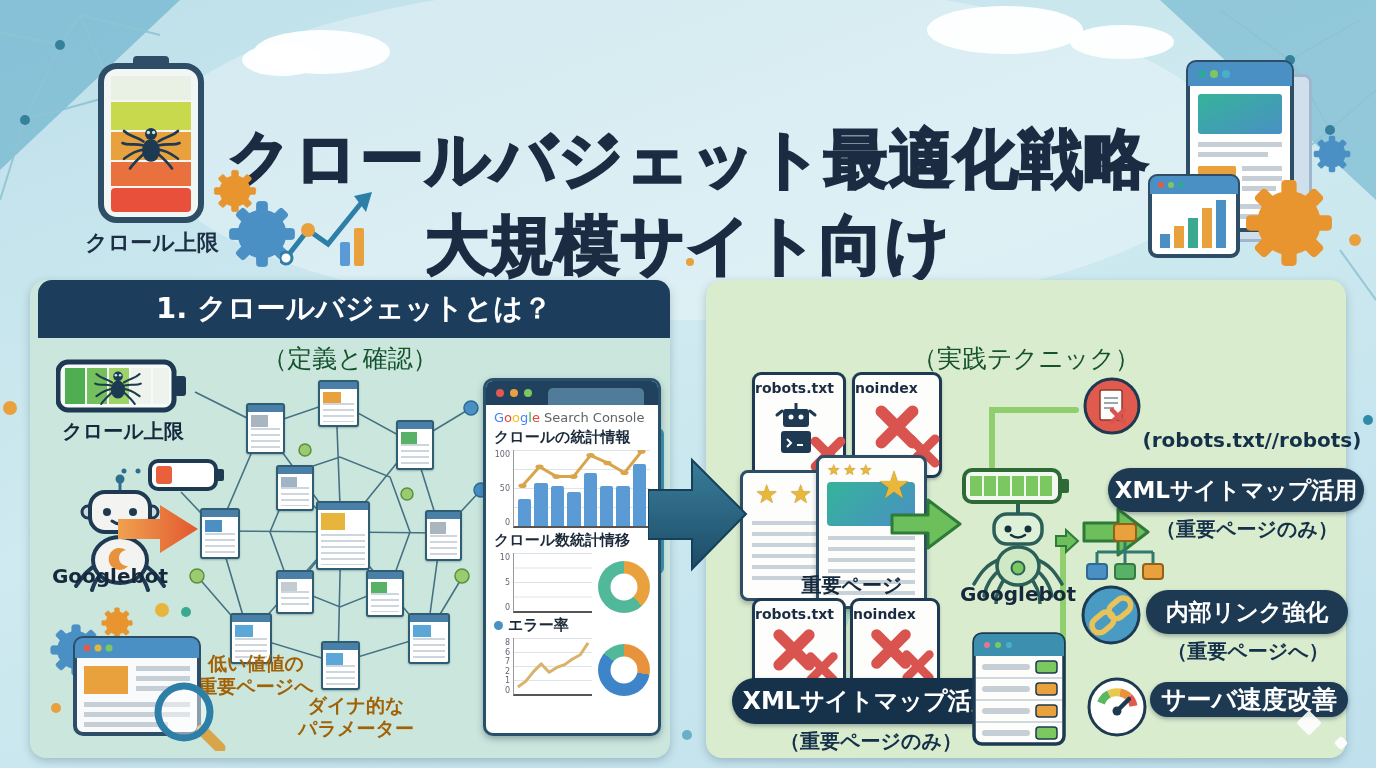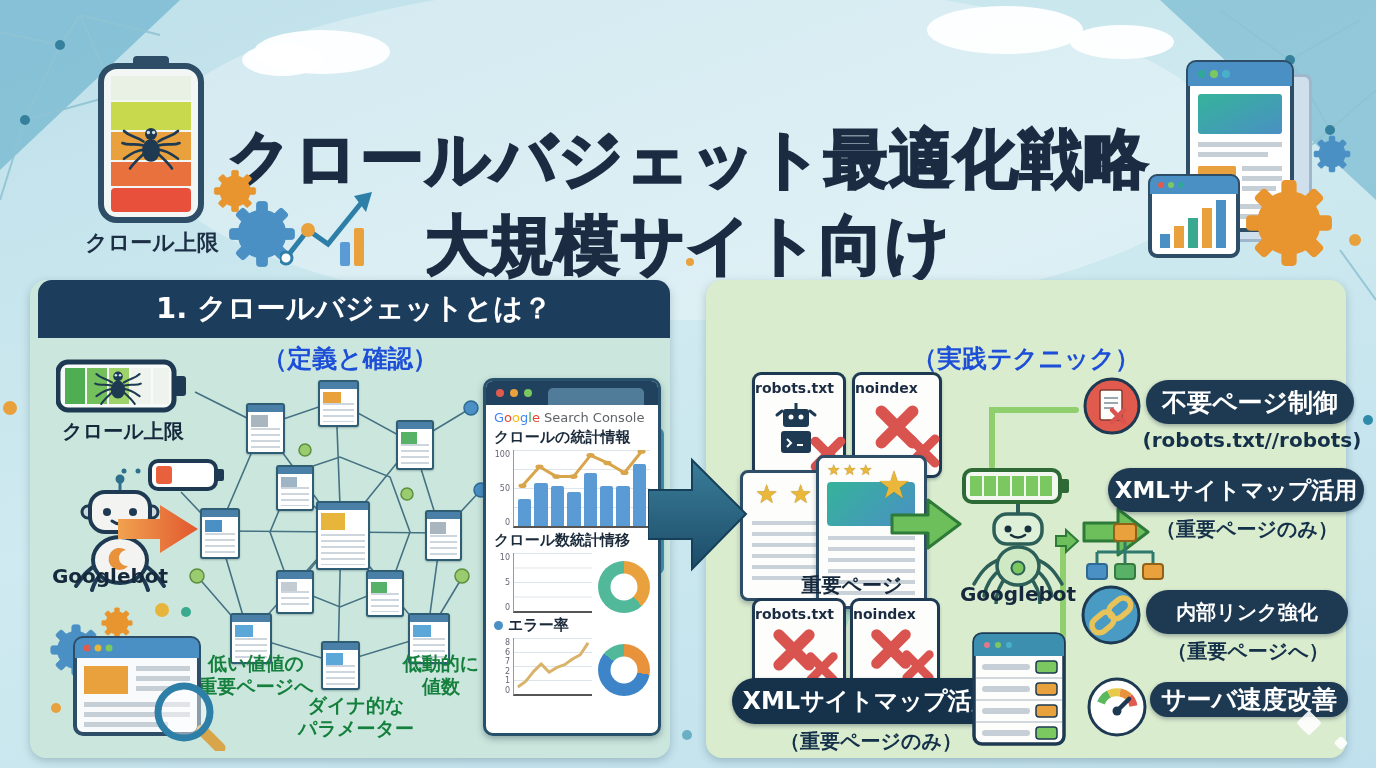--- a/index.html
+++ b/index.html
@@ -11,21 +11,21 @@
 
   
   .big-title{left:0;right:0;text-align:center;font-weight:bold;color:#1a2b42;
     font-size:64px;letter-spacing:1px;-webkit-text-stroke:2.2px #1a2b42;line-height:1.0;}
   .crawl-top-label{font-size:22px;font-weight:bold;color:#1c2f45;text-align:center;}
 
   
   .panel{position:absolute;border-radius:16px;box-shadow:0 3px 8px rgba(30,60,80,.25);}
   .panel-header{position:absolute;left:0;right:0;top:0;height:58px;background:#1c3d5c;
     border-radius:14px 14px 0 0;color:#fff;font-weight:bold;font-size:29px;}
-  .panel-sub{position:absolute;left:0;right:0;font-weight:bold;font-size:25px;color:#1d4ed8;text-align:center;}
+  .panel-sub{position:absolute;left:0;right:0;font-weight:normal;font-size:25px;color:#14532d;text-align:center;}
 
   .pill{position:absolute;background:#1d3a52;color:#fff;border-radius:24px;font-weight:bold;
     display:flex;align-items:center;justify-content:center;box-shadow:0 2px 4px rgba(20,40,60,.35);}
   .sub-note{position:absolute;font-weight:bold;color:#15314a;text-align:center;}
 
   .doc{position:absolute;background:#fdfdfb;border:3px solid #1d3a52;border-radius:9px;
     box-shadow:0 2px 3px rgba(20,40,60,.25);}
   .doc-label{display:block;text-align:left;font-weight:bold;color:#1a2b42;font-size:14px;margin-top:5px;}
 
   .page-doc{position:absolute;background:#fdfdfb;border:3px solid #2e4d66;border-radius:8px;
@@ -34,21 +34,21 @@
   .star{position:absolute;color:#eab73b;text-shadow:0 0 1px #8a6d16;line-height:1;}
 
   
   .mini-page{position:absolute;left:var(--x);top:var(--y);width:var(--w);height:var(--h);
     background:#fff;border:2px solid #2e5d74;border-radius:3px;box-shadow:0 1px 2px rgba(20,50,70,.3);}
   .mini-page .ph{height:7px;background:#4a7fa8;}
   .mini-page .pb{position:absolute;left:3px;top:10px;width:48%;height:26%;background:var(--acc);}
   .mini-page .pl{position:absolute;left:3px;right:3px;bottom:3px;top:48%;
     background:repeating-linear-gradient(to bottom,#cdd6dc 0 2px,transparent 2px 6px);}
 
-  .web-label{position:absolute;font-weight:bold;font-size:19px;color:#15803d;text-align:center;line-height:1.2;}
+  .web-label{position:absolute;font-weight:bold;font-size:19px;color:#a16207;text-align:center;line-height:1.2;}
   .web-label span{display:block;}
 
   
   .gsc-card{position:absolute;background:#fff;border:3px solid #27506b;border-radius:10px;overflow:hidden;
     box-shadow:0 3px 7px rgba(20,40,60,.35);}
   .gsc-head{height:24px;background:#20425f;position:relative;}
   .gsc-dot{position:absolute;top:8px;width:8px;height:8px;border-radius:50%;}
   .gsc-tab{position:absolute;left:62px;top:7px;width:96px;height:17px;background:#5d8aa8;border-radius:5px 5px 0 0;opacity:.8;}
   .gsc-body{padding:5px 8px 6px;display:flex;flex-direction:column;gap:3px;}
   .gsc-logo{font-size:13px;color:#5f6368;white-space:nowrap;}
@@ -374,24 +374,20 @@
         </div>
     </div>
 
     <div class="web-label" style="left:150px;top:372px;width:152px">
       <span>低い値値の</span>
       <span>重要ページへ</span>
     </div>
     <div class="web-label" style="left:246px;top:414px;width:160px">
       <span>ダイナ的な</span>
       <span>パラメーター</span>
-    </div>
-    <div class="web-label" style="left:356px;top:372px;width:110px">
-      <span>低動的に</span>
-      <span>値数</span>
     </div>
 
     <svg class="abs" style="left:14px;top:316px" width="185" height="155">
       <use href="#gear" x="4" y="26" width="56" height="56" style="color:#4a90c4"></use>
       <use href="#gear" x="56" y="10" width="34" height="34" style="color:#e8952f"></use>
       <circle cx="118" cy="14" r="7" fill="#e8b53c"></circle>
         <circle cx="142" cy="16" r="5" fill="#3aa98f"></circle>
         <circle cx="12" cy="112" r="5" fill="#e8a13c"></circle>
       <rect x="31" y="42" width="124" height="96" rx="8" fill="#f8fafb" stroke="#2e4d66" stroke-width="4"></rect>
       <rect x="31" y="42" width="124" height="20" rx="8" fill="#4a90c4"></rect>
@@ -618,23 +614,20 @@
     <svg class="abs" style="left:376px;top:96px" width="60" height="60">
       <circle cx="30" cy="30" r="27" fill="#e05a4e" stroke="#1d3a52" stroke-width="3"></circle>
       <rect x="18" y="14" width="22" height="30" rx="2" fill="#fdfdfb" stroke="#8a3a30" stroke-width="1.5"></rect>
       <g stroke="#9aa7af" stroke-width="2">
           <line x1="22" y1="22" x2="36" y2="22"></line>
           <line x1="22" y1="27" x2="36" y2="27"></line>
           <line x1="22" y1="32" x2="32" y2="32"></line>
         </g>
       <use href="#xmark" x="26" y="30" width="20" height="20"></use>
     </svg>
-    <div class="pill" style="left:440px;top:100px;width:208px;height:44px;font-size:25px">
-        <span>不要ページ制御</span>
-      </div>
     <div class="sub-note" style="left:430px;top:148px;width:232px;font-size:20px">(robots.txt//robots)</div>
 
     <div class="pill" style="left:402px;top:188px;width:256px;height:44px;font-size:23px">
         <span>XMLサイトマップ活用</span>
       </div>
     <div class="sub-note" style="left:448px;top:236px;width:186px;font-size:20px">（重要ページのみ）</div>
     <svg class="abs" style="left:348px;top:248px" width="26" height="26">
       <polygon points="2,8 12,8 12,2 24,13 12,24 12,18 2,18" fill="#6cbf5a" stroke="#2e7a38" stroke-width="2"></polygon>
     </svg>
     <svg class="abs" style="left:378px;top:240px" width="82" height="72">
@@ -651,21 +644,21 @@
       <rect x="59" y="44" width="20" height="15" rx="3" fill="#e8a13c" stroke="#946118" stroke-width="2"></rect>
     </svg>
 
     <svg class="abs" style="left:374px;top:304px" width="62" height="62">
       <circle cx="31" cy="31" r="28" fill="#4a9bc4" stroke="#1d3a52" stroke-width="3"></circle>
       <g transform="rotate(-40 31 31)" stroke="#e8c35a" stroke-width="5.5" fill="none">
         <rect x="8" y="24" width="24" height="15" rx="7.5"></rect>
         <rect x="30" y="24" width="24" height="15" rx="7.5"></rect>
       </g>
     </svg>
-    <div class="pill" style="left:440px;top:310px;width:202px;height:44px;font-size:20px">
+    <div class="pill" style="left:440px;top:310px;width:202px;height:44px;font-size:23px">
         <span>内部リンク強化</span>
       </div>
     <div class="sub-note" style="left:446px;top:358px;width:192px;font-size:20px">（重要ページへ）</div>
 
     <svg class="abs" style="left:380px;top:396px" width="62" height="62">
       <circle cx="31" cy="31" r="28" fill="#fff" stroke="#1d3a52" stroke-width="3"></circle>
       <g fill="none" stroke-width="8" stroke-linecap="butt" transform="translate(31,33)">
         <path d="M-16,-6 A17,17 0 0 1 -8,-15" stroke="#5cb85c"></path>
         <path d="M-8,-15 A17,17 0 0 1 3,-16.5" stroke="#e8c94a"></path>
         <path d="M3,-16.5 A17,17 0 0 1 12,-12" stroke="#e8923c"></path>

